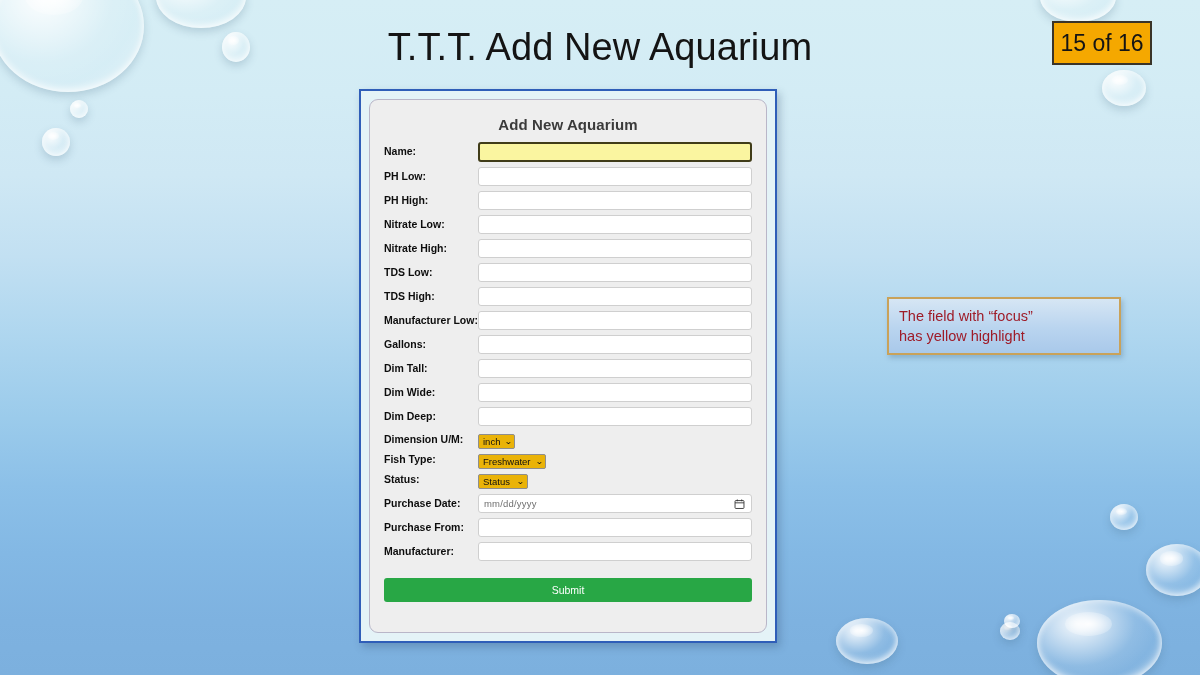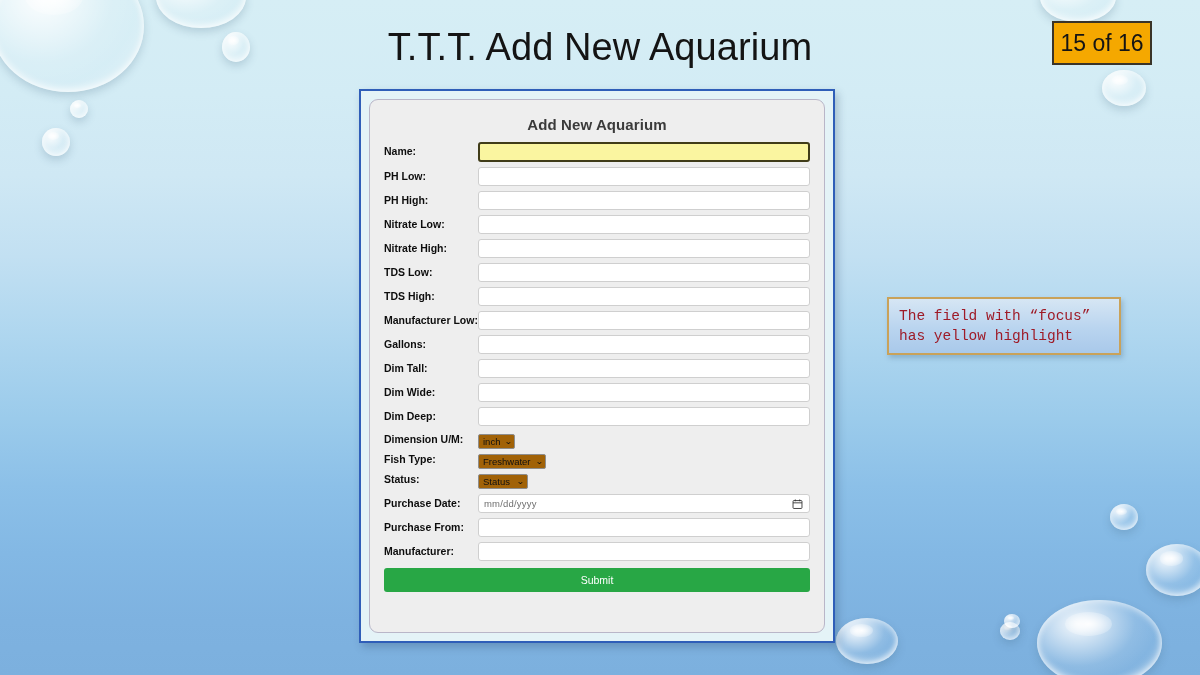--- a/index.html
+++ b/index.html
@@ -93,21 +93,21 @@
     justify-content: center;
     font-size: 23px;
     color: #141414;
   }
 
   
   #form-frame {
     position: absolute;
     left: 359px;
     top: 89px;
-    width: 476px;
+    width: 418px;
     height: 554px;
     box-sizing: border-box;
     border: 2px solid #2f5eb8;
     background: #e4f3f7;
     box-shadow: 3px 4px 8px rgba(40,70,100,0.28);
     padding: 8px;
   }
 
   
   #form-panel {
@@ -198,42 +198,42 @@
     height: 11px;
   }
 
   
   .select-box {
     display: inline-flex;
     align-items: center;
     justify-content: space-between;
     height: 15px;
     box-sizing: border-box;
-    background: #a16207;
+    background: #eab308;
     border: 1px solid #8e8e8e;
     border-radius: 2px;
     font-size: 9.5px;
     color: #101010;
     padding: 0 3px 0 4px;
     gap: 5px;
     line-height: 13px;
   }
   .select-box .chevron {
     font-size: 8px;
     color: #101010;
     transform: scaleX(1.25);
   }
   .row-compact { margin-bottom: 2px; }
 
   
   #submit-button {
     display: block;
     width: 100%;
     height: 24px;
-    margin-top: 7px;
+    margin-top: 17px;
     background: #28a745;
     border: none;
     border-radius: 3px;
     color: #ffffff;
     font-family: "Liberation Sans", sans-serif;
     font-size: 10.5px;
     cursor: pointer;
     text-align: center;
   }
 
@@ -242,21 +242,20 @@
     position: absolute;
     left: 887px;
     top: 297px;
     width: 234px;
     height: 58px;
     box-sizing: border-box;
     border: 2px solid #c9a25a;
     background: linear-gradient(to bottom, #d6e6f4 0%, #b9d4ef 55%, #a9c9ea 100%);
     box-shadow: 2px 3px 5px rgba(45,75,105,0.25);
     padding: 7px 10px;
-    font-family: Liberation Mono, monospace;
   }
   .callout-line {
     font-size: 14.5px;
     color: #9e1b28;
     line-height: 20px;
     white-space: nowrap;
   }
 </style>
 </head>
 <body>

